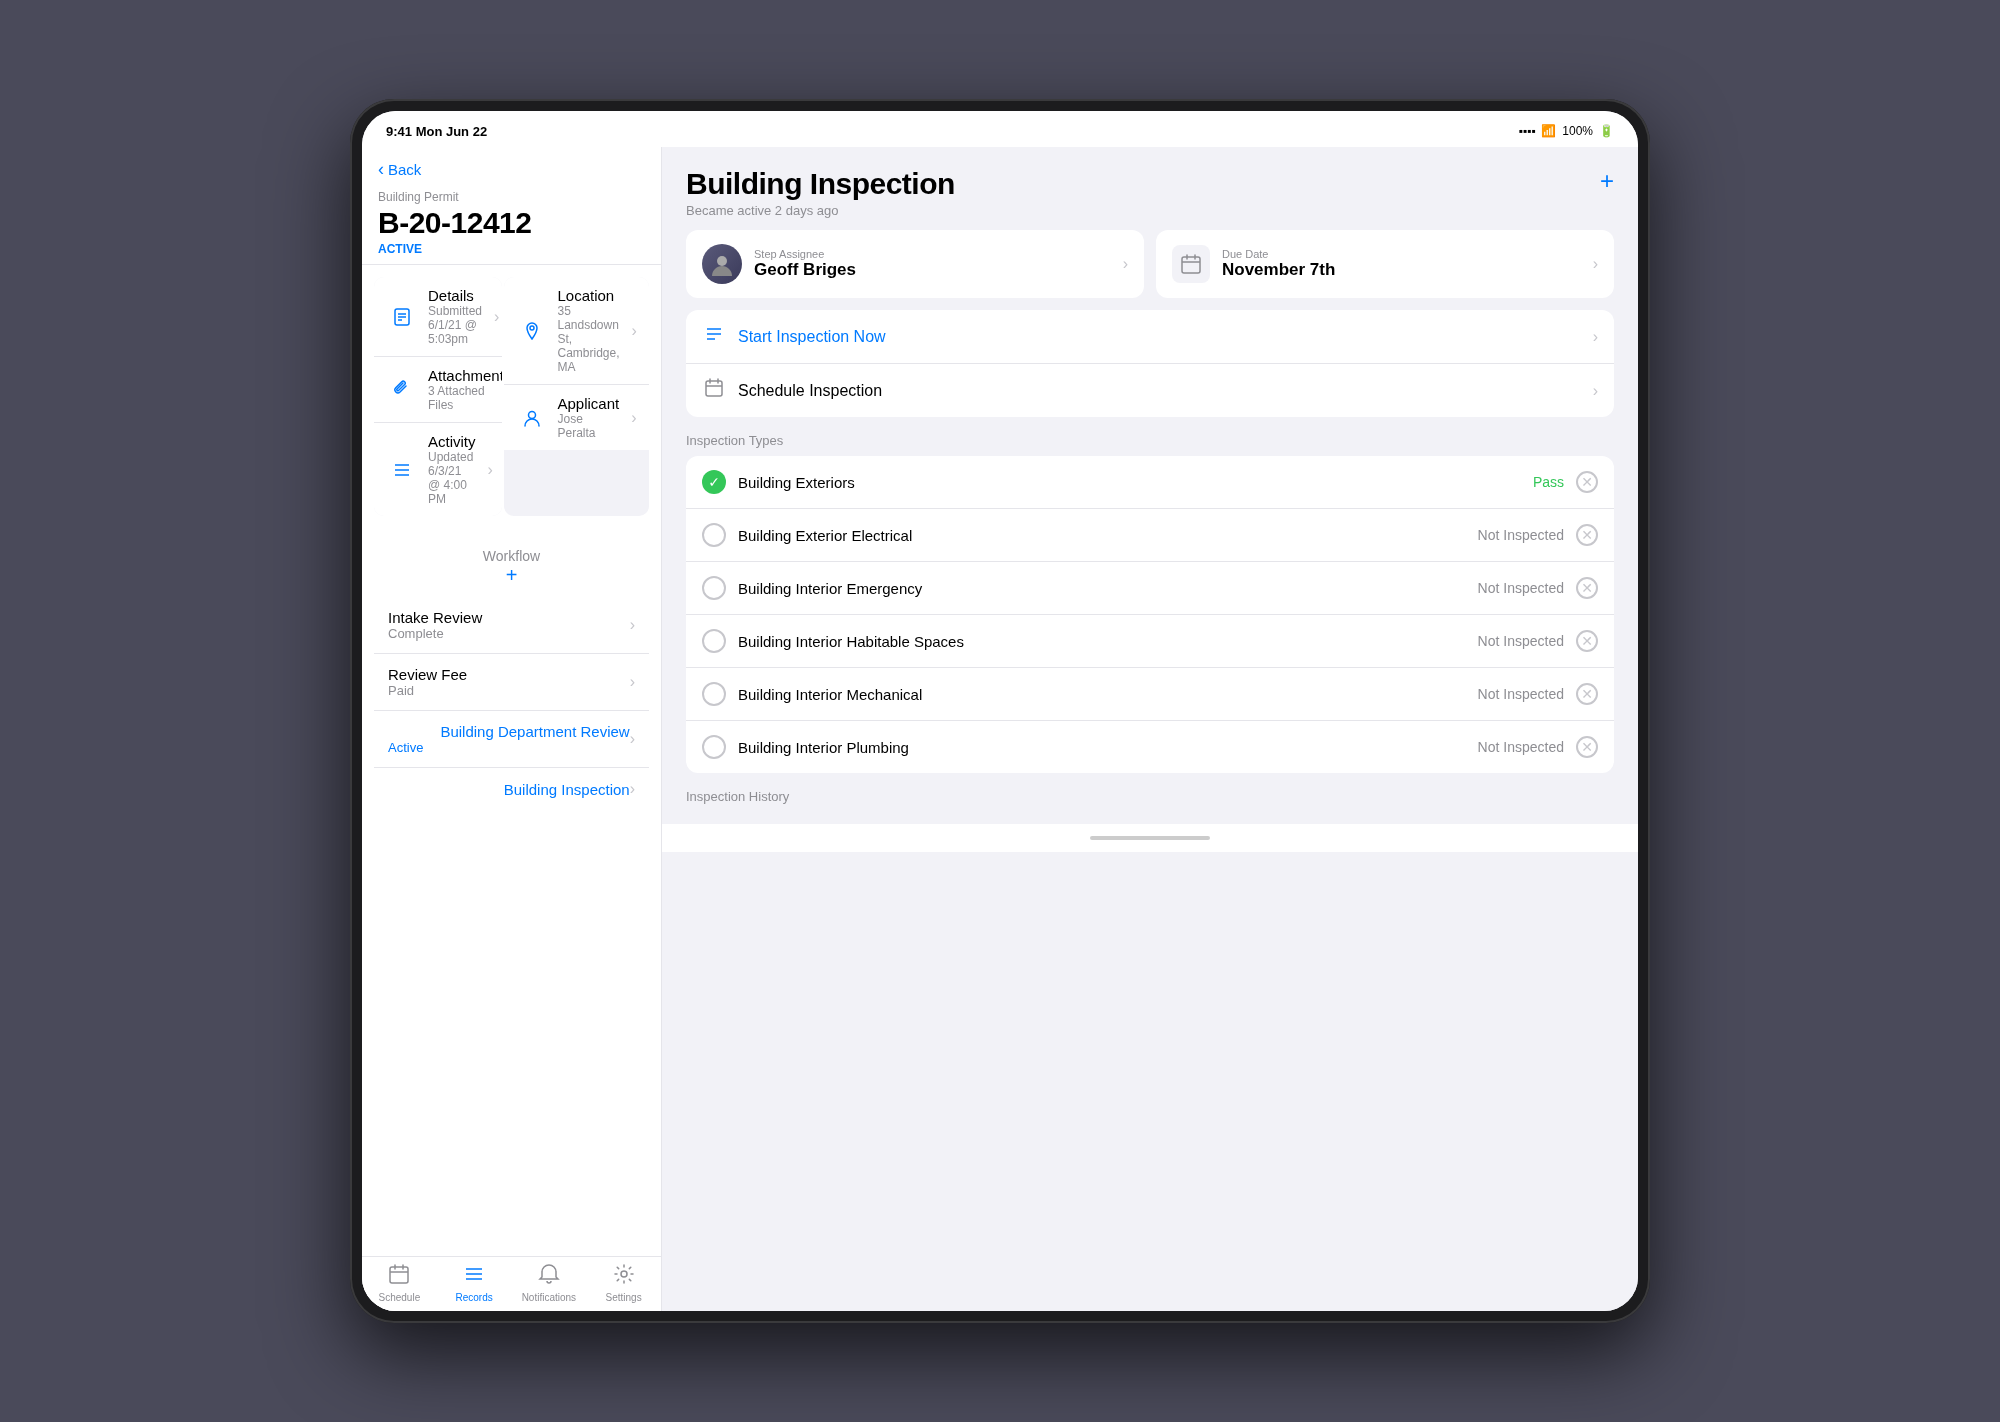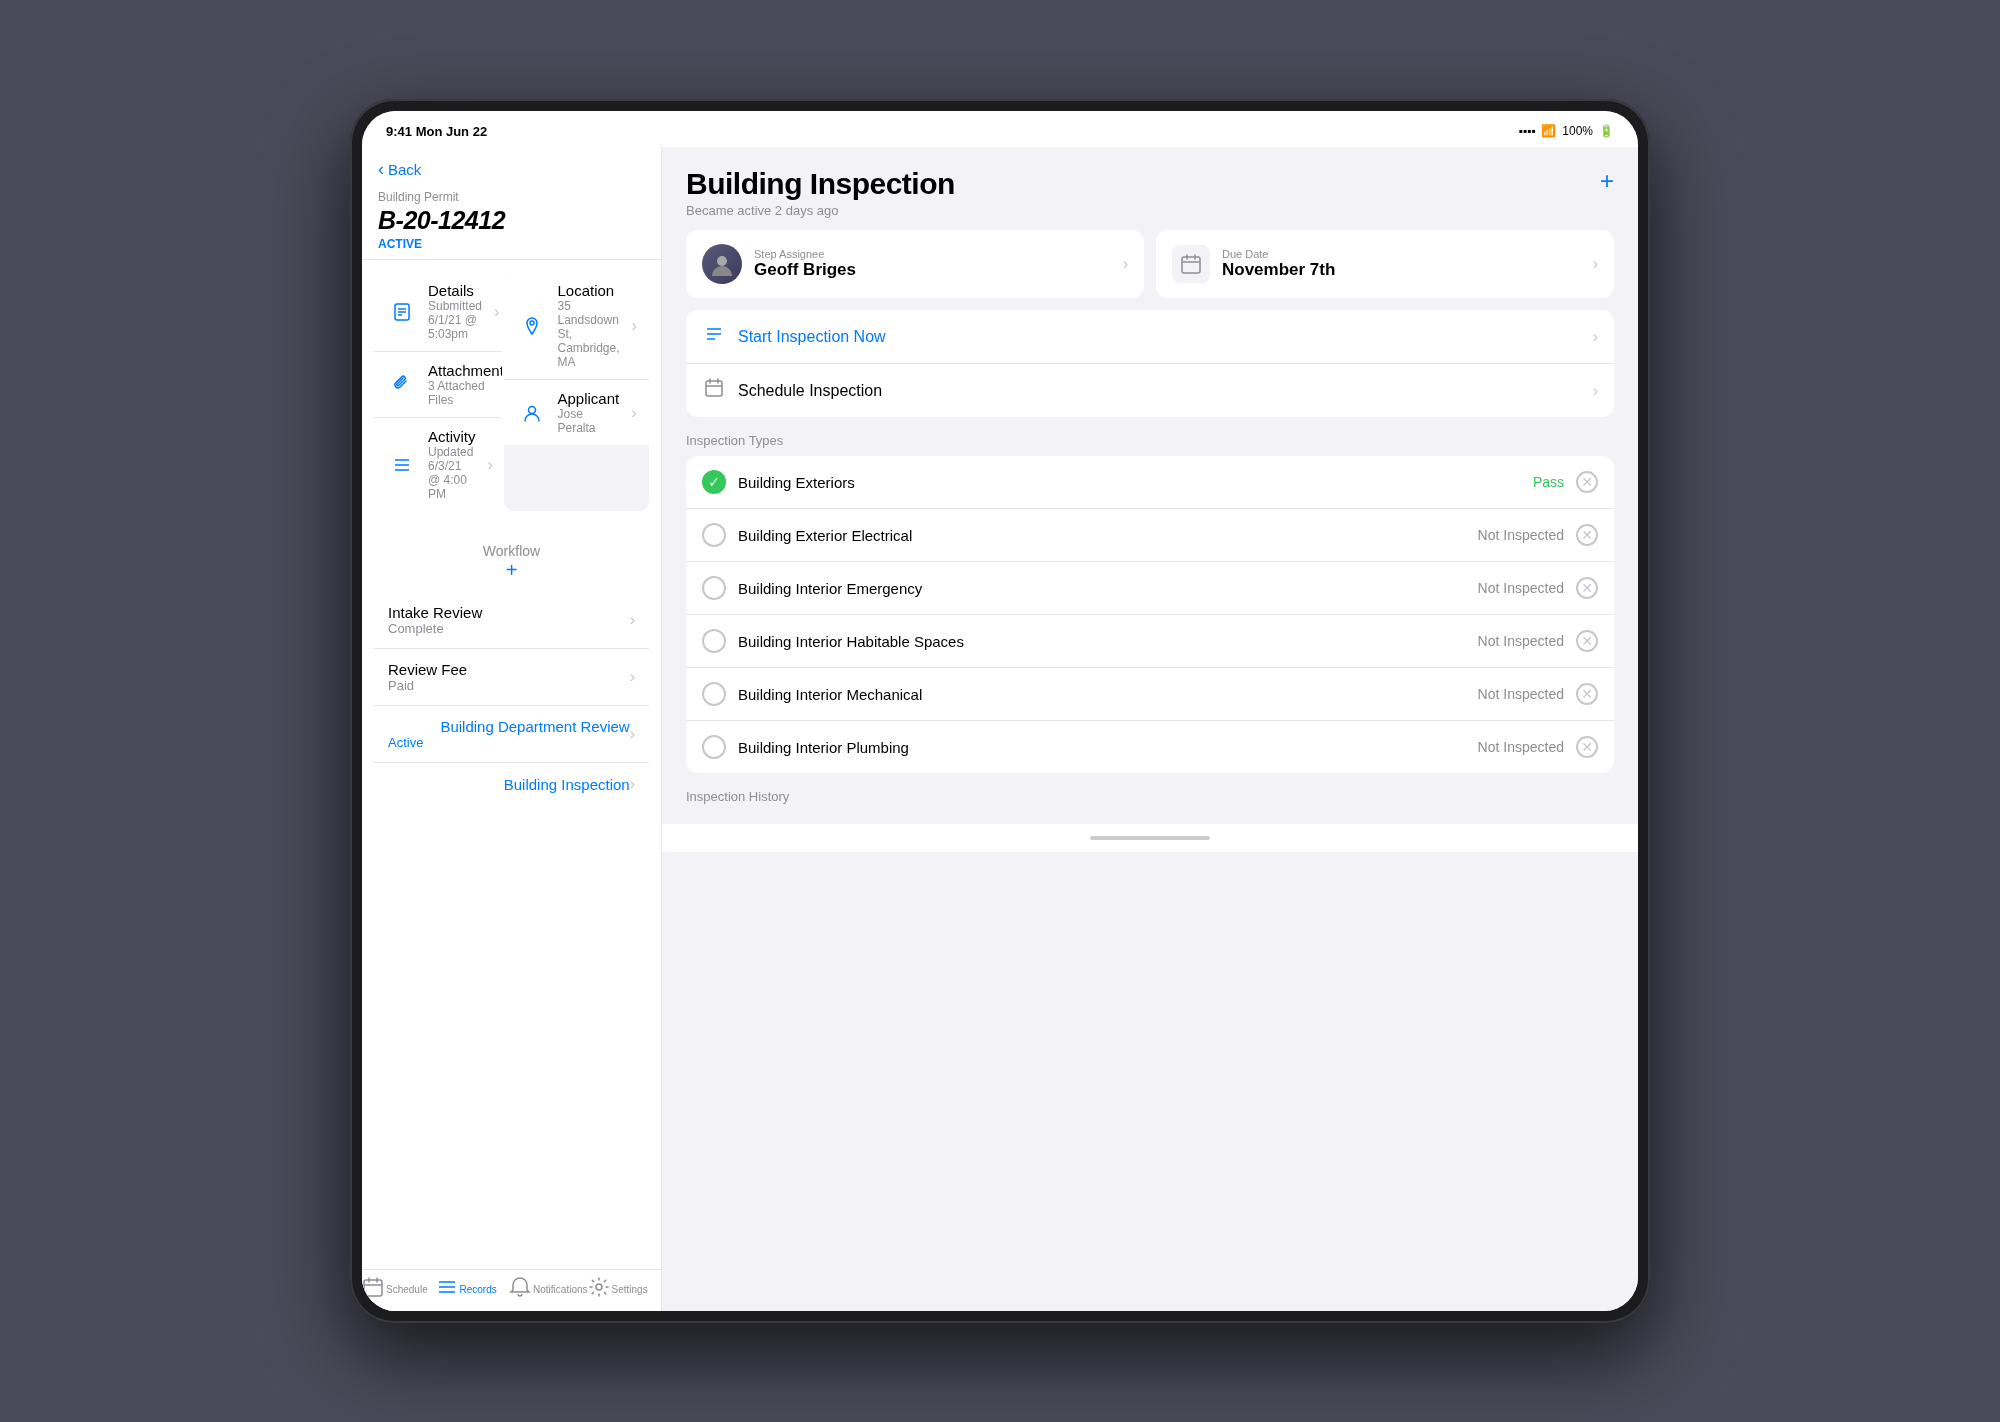--- a/index.html
+++ b/index.html
@@ -92,25 +92,24 @@
     .back-chevron {
       font-size: 18px;
     }
 
     .permit-label {
       font-size: 12px;
       color: #8e8e93;
       margin-bottom: 2px;
     }
     .permit-number {
-      font-size: 25px;
+      font-size: 30px;
       font-weight: 700;
       color: #000;
       letter-spacing: -0.5px;
-      font-style: italic;
     }
     .permit-status {
       font-size: 12px;
       font-weight: 600;
       color: #007aff;
       margin-top: 2px;
     }
 
     
     .info-cards {
@@ -220,21 +219,21 @@
     .tab-bar {
       background: #fff;
       border-top: 1px solid #e5e5ea;
       display: flex;
       padding: 6px 0 8px;
       flex-shrink: 0;
     }
     .tab-item {
       flex: 1;
       display: flex;
-      flex-direction: row;
+      flex-direction: column;
       align-items: center;
       gap: 2px;
       cursor: pointer;
     }
     .tab-icon { font-size: 20px; color: #8e8e93; }
     .tab-icon.active { color: #007aff; }
     .tab-label { font-size: 10px; color: #8e8e93; }
     .tab-label.active { color: #007aff; }
 
     

